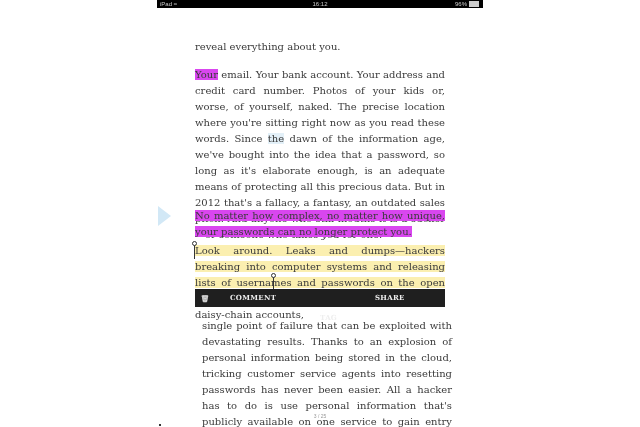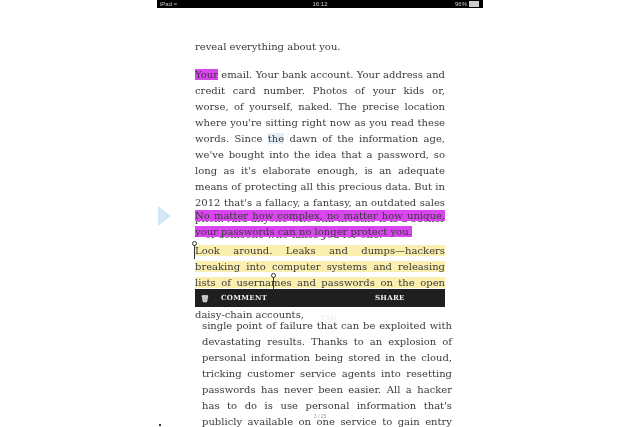--- a/index.html
+++ b/index.html
@@ -58,21 +58,21 @@
 
 <p class="para p3"><span class="hl-blue">No matter how complex, no matter how unique, your passwords can no longer protect you.</span></p>
 
 <p class="para p4"><span class="hl-yellow">Look around. Leaks and dumps—hackers breaking into computer systems and releasing lists of usernames and passwords on the open web—are now regular</span><span> occurrences. The way we daisy-chain accounts,</span></p>
 
 <div class="handle" style="left:194px; top:245px; height:14px;"></div>
 <div class="handle" style="left:273px; top:277px; height:14px;"></div>
 
 <div class="toolbar">
   <span class="trash">🗑</span>
-  <span class="btn" style="left:26px;">COMMENT</span>
+  <span class="btn" style="left:35px;">COMMENT</span>
   <span class="btn" style="left:125px;margin-top:20px;">TAG</span>
   <span class="btn" style="left:180px;">SHARE</span>
 </div>
 
 <p class="para p5">single point of failure that can be exploited with devastating results. Thanks to an explosion of personal information being stored in the cloud, tricking customer service agents into resetting passwords has never been easier. All a hacker has to do is use personal information that's publicly available on one service to gain entry into another.</p>
 
 <div class="pagenum">3 / 25</div>
 <div class="corner-mark"></div>
 
 </body></html>

